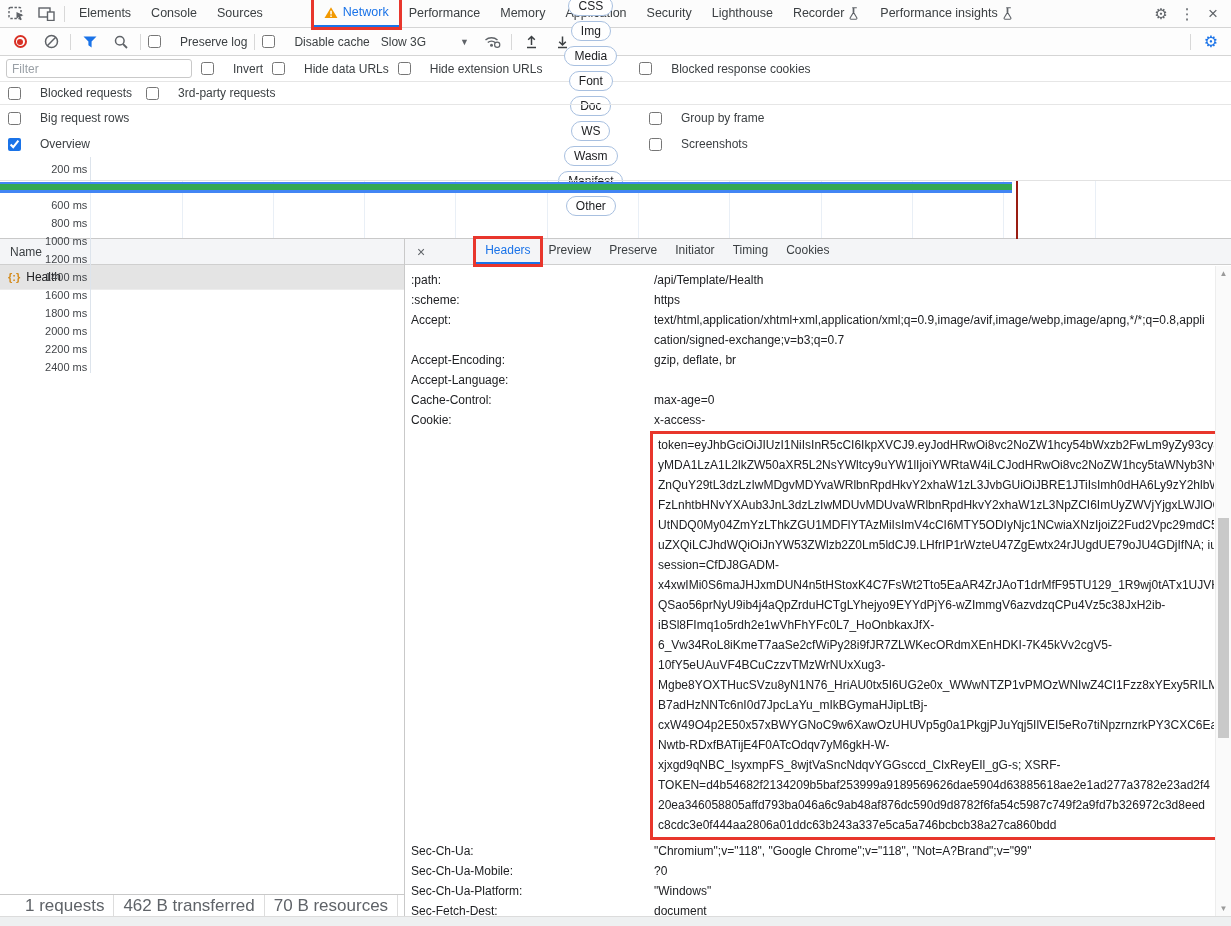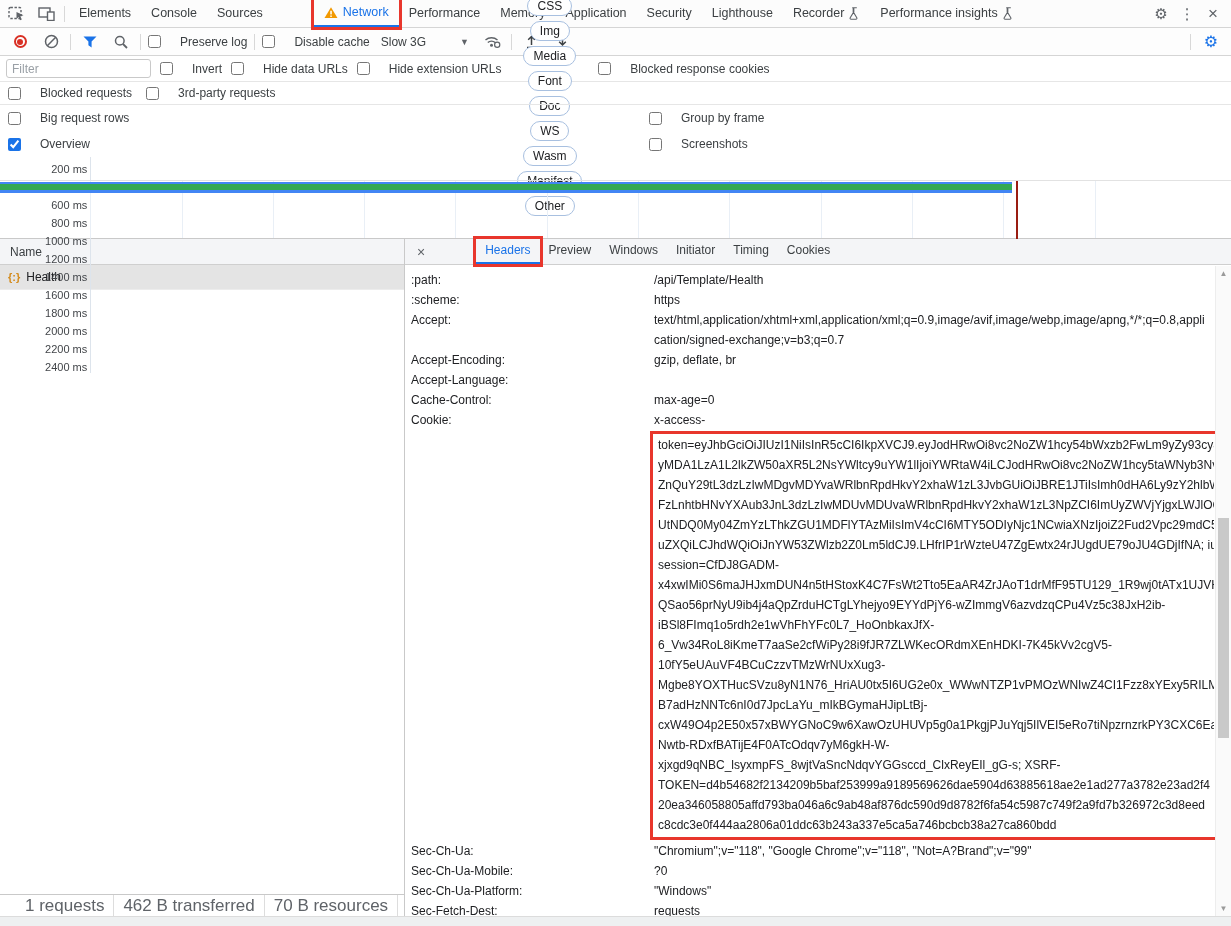--- a/index.html
+++ b/index.html
@@ -21,21 +21,21 @@
   .nettoolbar { height:28px; flex:none; display:flex; align-items:center; gap:7px; padding:0 8px; border-bottom:1px solid #d5d5d5; font-size:12px; background:#fdfdfd; }
   .rec { width:13px; height:13px; border:2px solid #d93025; border-radius:50%; position:relative; flex:none; }
   .rec::after { content:""; position:absolute; inset:1.5px; background:#d93025; border-radius:50%; }
   .chk { display:flex; align-items:center; gap:19px; white-space:nowrap; }
   input[type=checkbox] { width:13px; height:13px; accent-color:#1a73e8; flex:none; }
   .throttle { display:flex; align-items:center; gap:34px; padding:0 4px; }
   .caret { font-size:9px; color:#5f6368; }
 
   
   .filterbar { height:26px; flex:none; display:flex; align-items:center; gap:9px; padding:0 6px; border-bottom:1px solid #e6e6e6; font-size:12px; }
-  .filter-input { width:145px; height:19px; border:1px solid #c9c9c9; border-radius:3px; padding:0 5px; font-size:12px; font-family:"Liberation Sans",sans-serif; color:#202124; }
+  .filter-input { width:186px; height:19px; border:1px solid #c9c9c9; border-radius:3px; padding:0 5px; font-size:12px; font-family:"Liberation Sans",sans-serif; color:#202124; }
   .filter-input::placeholder { color:#9aa0a6; }
   .pills { display:flex; align-items:center; gap:5px;flex-direction:column; }
   .pill { border:1px solid #a8c0e0; border-radius:11px; padding:2px 9px; font-size:12px; color:#202124; white-space:nowrap; background:#fff; }
   .pill.sel { background:#d3e3fc; border-color:#c7dbf9; }
 
   
   .blockedbar { height:23px; flex:none; display:flex; align-items:center; gap:14px; padding:0 8px; border-bottom:1px solid #e6e6e6; font-size:12px; }
   .optrow { height:26px; flex:none; display:flex; align-items:center; padding:0 8px; font-size:12px; position:relative; }
   .opt-right { position:absolute; left:649px; }
 
@@ -345,21 +345,21 @@
         <span class="st-item">Finish: 2.02 s</span>
         <span class="st-dom">DOM</span>
       </div>
     </div>
 
     <div class="right">
       <div class="dtabs">
         <span class="dclose">×</span>
         <span class="dtab sel annotated">Headers</span>
         <span class="dtab">Preview</span>
-        <span class="dtab">Windows</span>
+        <span class="dtab">Preserve</span>
         <span class="dtab">Initiator</span>
         <span class="dtab">Timing</span>
         <span class="dtab">Cookies</span>
       </div>
 
       <div class="dcontent">
         <div class="cliprow">
           <div class="hrow">
             <span class="hname">:method:</span>
             <span class="hval">GET</span>
@@ -424,21 +424,21 @@
         <div class="hrow">
           <span class="hname">Sec-Ch-Ua-Mobile:</span>
           <span class="hval">?0</span>
         </div>
         <div class="hrow">
           <span class="hname">Sec-Ch-Ua-Platform:</span>
           <span class="hval">"Windows"</span>
         </div>
         <div class="hrow">
           <span class="hname">Sec-Fetch-Dest:</span>
-          <span class="hval">requests</span>
+          <span class="hval">document</span>
         </div>
       </div>
 
       <div class="sbar">
         <div class="sb-up">▲</div>
         <div class="sb-thumb"></div>
         <div class="sb-down">▼</div>
       </div>
     </div>
   </div>

